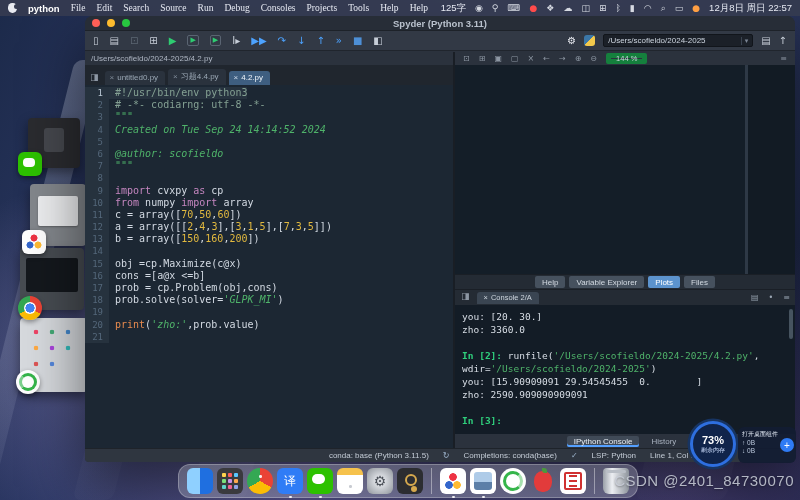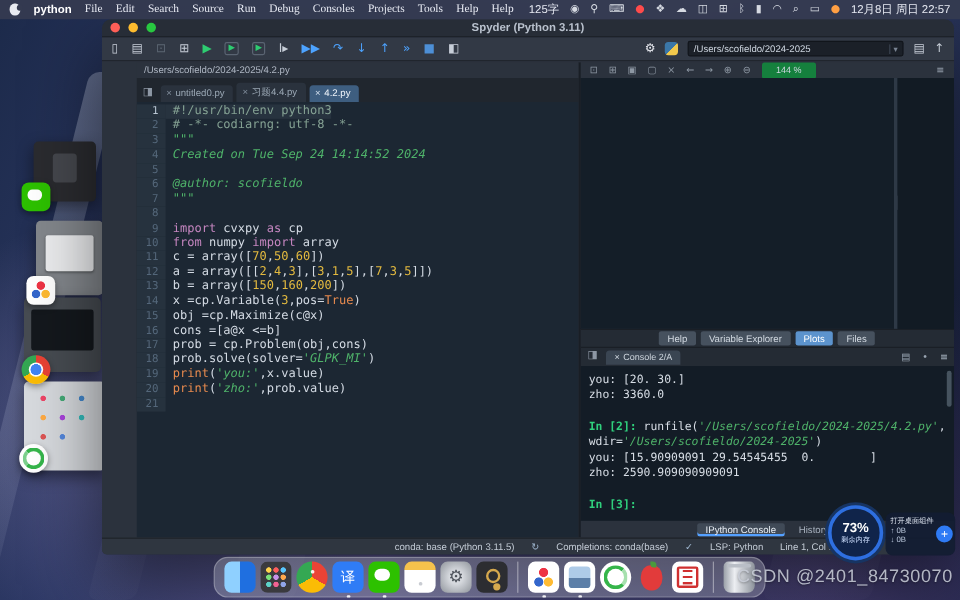--- a/index.html
+++ b/index.html
@@ -32,25 +32,25 @@
     font-family:"Liberation Sans",sans-serif; }
   #titlebar { height:15px; background:#272d37; display:flex; align-items:center; position:relative; border-bottom:1px solid #1d2229; }
   .tl { width:8px; height:8px; border-radius:50%; margin-left:7px; }
   .tl.r{ background:#ff5f57; } .tl.y{ background:#febc2e; } .tl.g{ background:#28c840; }
   #win-title { position:absolute; left:0; right:0; text-align:center; font-size:9.5px; font-weight:bold; color:#b9c1cd; }
   #main-toolbar { height:20px; background:#323945; display:flex; align-items:center; padding:0 8px; gap:11px; border-bottom:1px solid #20252d; }
   .tb-ic { font-family:"DejaVu Sans",sans-serif; font-size:10px; line-height:1; cursor:pointer; }
   .tb-ic.boxed { border:1px solid #5a6472; border-radius:2px; font-size:7px; padding:1px 2px; }
   #tb-right { margin-left:auto; display:flex; align-items:center; gap:8px; }
   .pylogo { width:11px; height:11px; border-radius:3px; background:linear-gradient(135deg,#3b77a8 50%,#f2c94c 50%); }
-  #path-select { width:180px; height:13px; background:#1b2028; border:1px solid #11151b; border-radius:2px; color:#cdd5df;
+  #path-select { width:150px; height:13px; background:#1b2028; border:1px solid #11151b; border-radius:2px; color:#cdd5df;
     font-size:8px; display:flex; align-items:center; padding:0 4px; }
   #path-select .car { margin-left:auto; color:#7b8594; font-size:7px; border-left:1px solid #3a4350; padding-left:3px; }
 
-  #work { position:absolute; top:36px; bottom:14px; left:0; right:0; display:flex;margin-left:29px; }
+  #work { position:absolute; top:36px; bottom:14px; left:0; right:0; display:flex; }
   #left-col { width:370px; display:flex; flex-direction:column; border-right:2px solid #191e25; }
   #right-col { flex:1; display:flex; flex-direction:column; }
 
   #breadcrumb-row { height:13px; background:#2b323d; font-size:8px; color:#aeb6c3; display:flex; align-items:center; padding:0 6px; }
   #editor-tabbar { height:20px; background:#20262e; display:flex; align-items:flex-end; padding:2px 4px 0 4px; gap:3px; }
   .browse-ic { color:#8d97a4; font-size:9px; margin:0 3px 3px 1px; font-family:"DejaVu Sans",sans-serif; }
   .etab { display:flex; align-items:center; gap:3px; font-size:8px; color:#9aa7b4; background:#2a323d;
     padding:2px 7px 3px 5px; border-radius:3px 3px 0 0; cursor:pointer; }
   .etab.active { background:#3e5e80; color:#eef4fa; }
   .etab .tclose { font-size:8px; color:#7f8b99; }
@@ -62,38 +62,38 @@
   .cl .ln { width:24px; text-align:right; padding-right:6px; color:#54677a; background:#2b3募645; flex:0 0 24px; font-size:9px; background:#26323e; }
   .cl.first .ln { color:#b9c6d2; }
   .cl .ct { padding-left:6px; }
   .cl .ct.hl { background:#3a4document655; background:#39465366; }
   .tx{ color:#d3dae3; } .cm{ color:#84a193; } .st{ color:#4fb36a; font-style:italic; }
   .kw{ color:#c586c0; } .num{ color:#e2b93f; } .bi{ color:#e78a4e; }
 
   
   #plots-toolbar { height:13px; background:#2b323d; display:flex; align-items:center; gap:9px; padding:0 8px; color:#8d97a3; }
   .pt-ic { font-family:"DejaVu Sans",sans-serif; font-size:8px; }
-  #zoombox { border:7px solid #15803d; border-radius:2px; font-size:7.5px; color:#cdd5df; padding:0 5px; height:11px; display:flex; align-items:center; }
+  #zoombox { border:5px solid #15803d; border-radius:2px; font-size:7.5px; color:#cdd5df; padding:0 5px; height:11px; display:flex; align-items:center; }
   #plots-menu { margin-left:auto; }
   #plots-area { flex:1; background:#141e28; position:relative; }
   #plots-divider { position:absolute; right:47px; top:0; bottom:0; width:3px; background:#2e3946; }
   #plots-thumbs { position:absolute; right:0; top:0; bottom:0; width:47px; background:#121b24; }
   #plots-scrollthumb { position:absolute; right:46px; top:98px; width:3px; height:12px; background:#45525f; border-radius:2px; }
 
   #pane-tabs { height:16px; background:#242b34; display:flex; align-items:center; justify-content:center; gap:4px; border-top:1px solid #1a1f26; border-bottom:1px solid #1a1f26; }
   .ptab { font-size:8px; color:#d2d9e1; background:#46515e; padding:1.5px 7px; border-radius:2px; cursor:pointer; }
   .ptab.active { background:#5c93cd; color:#fff; }
 
   #console-pane { height:158px; display:flex; flex-direction:column; background:#131c26; }
   #console-tabbar { height:15px; background:#242b34; display:flex; align-items:center; padding:0 5px; gap:4px; }
   #console-tab { display:flex; align-items:center; gap:3px; font-size:7.5px; color:#cdd5dd; background:#3a4552; padding:1.5px 7px; border-radius:3px 3px 0 0; }
   #console-icons { margin-left:auto; display:flex; gap:10px; color:#9aa5b2; font-size:8px; font-family:"DejaVu Sans",sans-serif; }
   #console-body { flex:1; position:relative; font-family:"DejaVu Sans Mono",monospace; font-size:9.5px; line-height:13px; padding:5px 7px; overflow:hidden; }
   .con-line { white-space:pre; }
-  .out{ color:#d8dee6; } .p{ color:#2fcf7c; font-weight:bold; } .s{ color:#4fb36a; font-style:italic; }
+  .out{ color:#d8dee6; } .p{ color:#2fcf7c; font-weight:bold; } .s{ color:#4fb36a; }
   #console-scroll { position:absolute; right:2px; top:4px; width:4px; height:30px; background:#46535f; border-radius:2px; }
 
   #bottom-tabs { height:14px; background:#2b323d; display:flex; align-items:center; justify-content:center; gap:5px; }
   .btab { font-size:8px; color:#a9b2bf; padding:1px 7px; border-radius:2px; cursor:pointer; }
   .btab.active { background:#3e4document3; background:#3e4document; background:#404a57; color:#e8eef5; box-shadow:inset 0 -2px 0 #54a0ff; }
 
   #statusbar { position:absolute; left:0; right:0; bottom:0; height:14px; background:#2f3640; border-top:1px solid #1e232a;
     display:flex; align-items:center; justify-content:flex-end; gap:14px; font-size:8px; color:#c3cbd5; padding-right:100px; }
   .sb-ic { font-family:"DejaVu Sans",sans-serif; color:#9fb6ce; }
 
@@ -312,26 +312,26 @@
               <div class="cl"><span class="ln">4</span><span class="ct"><span class="st">Created on Tue Sep 24 14:14:52 2024</span></span></div>
               <div class="cl"><span class="ln">5</span><span class="ct"></span></div>
               <div class="cl"><span class="ln">6</span><span class="ct"><span class="st">@author: scofieldo</span></span></div>
               <div class="cl"><span class="ln">7</span><span class="ct"><span class="st">"""</span></span></div>
               <div class="cl"><span class="ln">8</span><span class="ct"></span></div>
               <div class="cl"><span class="ln">9</span><span class="ct"><span class="kw">import</span><span class="tx"> cvxpy </span><span class="kw">as</span><span class="tx"> cp</span></span></div>
               <div class="cl"><span class="ln">10</span><span class="ct"><span class="kw">from</span><span class="tx"> numpy </span><span class="kw">import</span><span class="tx"> array</span></span></div>
               <div class="cl"><span class="ln">11</span><span class="ct"><span class="tx">c = array([</span><span class="num">70</span><span class="tx">,</span><span class="num">50</span><span class="tx">,</span><span class="num">60</span><span class="tx">])</span></span></div>
               <div class="cl"><span class="ln">12</span><span class="ct"><span class="tx">a = array([[</span><span class="num">2</span><span class="tx">,</span><span class="num">4</span><span class="tx">,</span><span class="num">3</span><span class="tx">],[</span><span class="num">3</span><span class="tx">,</span><span class="num">1</span><span class="tx">,</span><span class="num">5</span><span class="tx">],[</span><span class="num">7</span><span class="tx">,</span><span class="num">3</span><span class="tx">,</span><span class="num">5</span><span class="tx">]])</span></span></div>
               <div class="cl"><span class="ln">13</span><span class="ct"><span class="tx">b = array([</span><span class="num">150</span><span class="tx">,</span><span class="num">160</span><span class="tx">,</span><span class="num">200</span><span class="tx">])</span></span></div>
-              <div class="cl"><span class="ln">14</span><span class="ct"><span class="tx">x =cp.Variable(</span><span class="num">3</span><span class="tx">,pos=</span><span class="bi">True</span><span class="tx">)</span></span></div>
+              <div class="cl"><span class="ln">14</span></div>
               <div class="cl"><span class="ln">15</span><span class="ct"><span class="tx">obj =cp.Maximize(c@x)</span></span></div>
               <div class="cl"><span class="ln">16</span><span class="ct"><span class="tx">cons =[a@x &lt;=b]</span></span></div>
               <div class="cl"><span class="ln">17</span><span class="ct"><span class="tx">prob = cp.Problem(obj,cons)</span></span></div>
               <div class="cl"><span class="ln">18</span><span class="ct"><span class="tx">prob.solve(solver=</span><span class="st">'GLPK_MI'</span><span class="tx">)</span></span></div>
-              <div class="cl"><span class="ln">19</span><span class="ct"><span class="bi">print</span><span class="tx">(</span><span class="st">'you:'</span><span class="tx">,x.value)</span></span></div>
+              <div class="cl"><span class="ln">19</span></div>
               <div class="cl"><span class="ln">20</span><span class="ct"><span class="bi">print</span><span class="tx">(</span><span class="st">'zho:'</span><span class="tx">,prob.value)</span></span></div>
               <div class="cl"><span class="ln">21</span><span class="ct"></span></div>
             </div>
         </div>
       </div>
 
       <div id="right-col">
         <div id="plots-toolbar">
           <span id="plots-icons" style="display:flex;gap:9px;">
               <span class="pt-ic">⊡</span>

